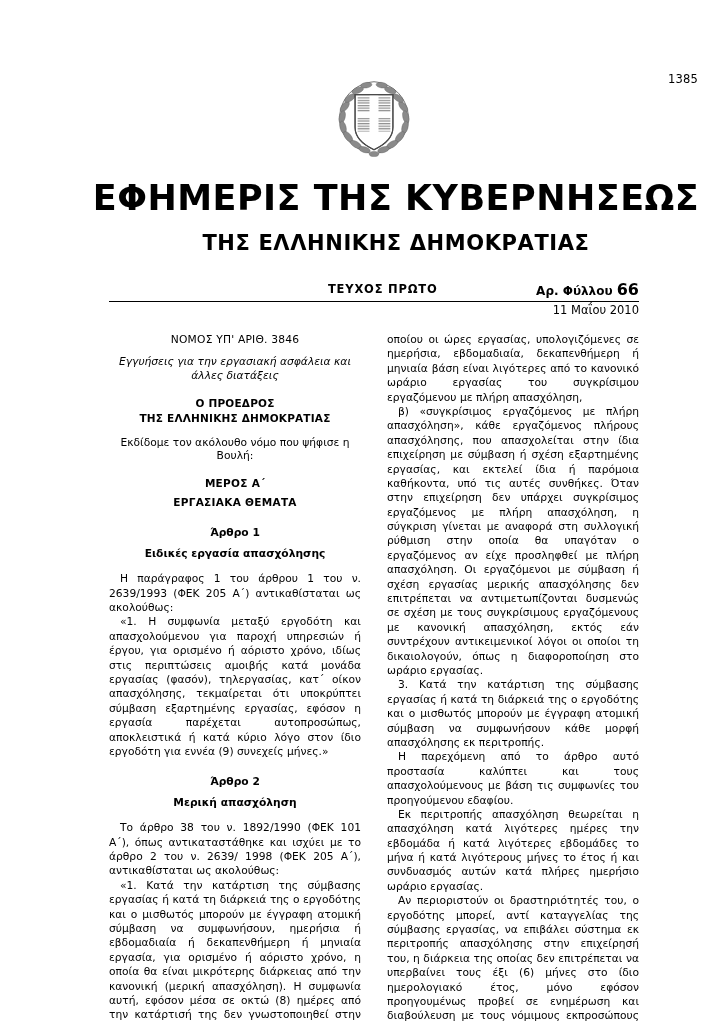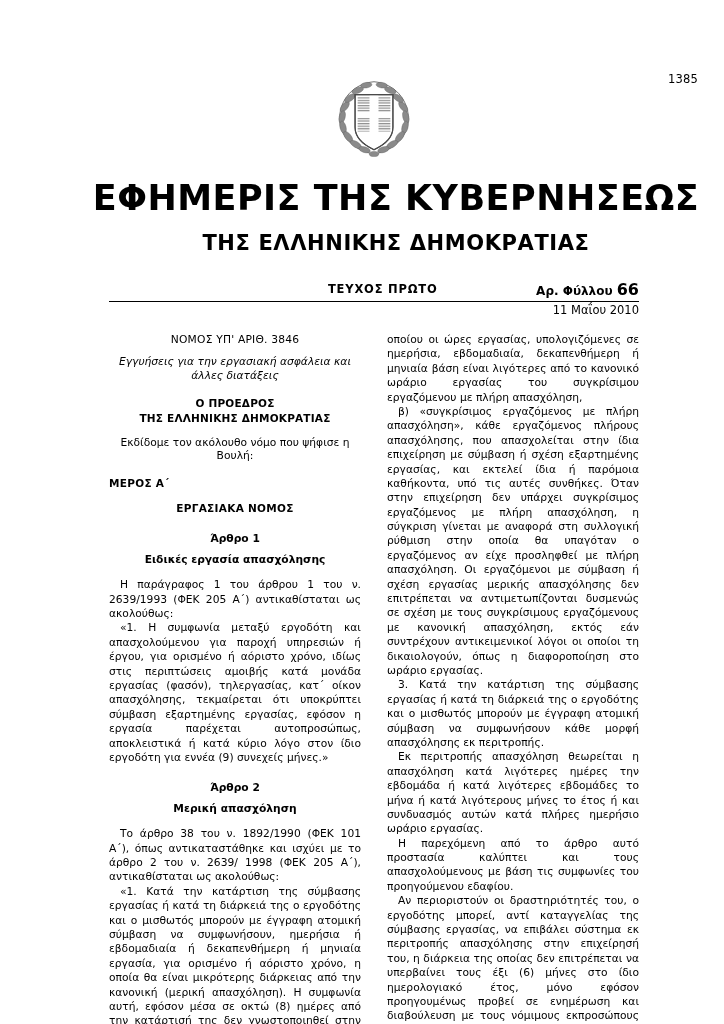--- a/index.html
+++ b/index.html
@@ -147,25 +147,25 @@
     line-height: 1.38;
     letter-spacing: 0.2px;
     margin-bottom: 11px;
   }
   .issue-line {
     text-align: center;
     font-size: 10.7px;
     margin-bottom: 15px;
   }
   .part-head {
-    text-align: left;
+    text-align: center;
     font-size: 10.5px;
     font-weight: bold;
     letter-spacing: 0.3px;
-    margin-bottom: 13px;
+    margin-bottom: 7px;
   }
   .part-sub {
     text-align: center;
     font-size: 10.5px;
     font-weight: bold;
     letter-spacing: 0.3px;
     margin-bottom: 18px;
   }
   .article-head {
     text-align: center;
@@ -274,21 +274,21 @@
       <div class="law-title">Εγγυήσεις για την εργασιακή ασφάλεια και άλλες διατάξεις</div>
 
       <div class="president">
         <div>Ο ΠΡΟΕΔΡΟΣ</div>
         <div>ΤΗΣ ΕΛΛΗΝΙΚΗΣ ΔΗΜΟΚΡΑΤΙΑΣ</div>
       </div>
 
       <div class="issue-line">Εκδίδομε τον ακόλουθο νόμο που ψήφισε η Βουλή:</div>
 
       <div class="part-head">ΜΕΡΟΣ Α΄</div>
-      <div class="part-sub">ΕΡΓΑΣΙΑΚΑ ΝΟΜΟΣ</div>
+      <div class="part-sub">ΕΡΓΑΣΙΑΚΑ ΘΕΜΑΤΑ</div>
 
       <div class="article-head">Άρθρο 1</div>
       <div class="article-sub">Ειδικές εργασία απασχόλησης</div>
 
       <p class="body">Η παράγραφος 1 του άρθρου 1 του ν. 2639/1993 (ΦΕΚ 205 Α΄) αντικαθίσταται ως ακολούθως:</p>
       <p class="body">«1. Η συμφωνία μεταξύ εργοδότη και απασχολούμενου για παροχή υπηρεσιών ή έργου, για ορισμένο ή αόριστο χρόνο, ιδίως στις περιπτώσεις αμοιβής κατά μονάδα εργασίας (φασόν), τηλεργασίας, κατ΄ οίκον απασχόλησης, τεκμαίρεται ότι υποκρύπτει σύμβαση εξαρτημένης εργασίας, εφόσον η εργασία παρέχεται αυτοπροσώπως, αποκλειστικά ή κατά κύριο λόγο στον ίδιο εργοδότη για εννέα (9) συνεχείς μήνες.»</p>
 
       <div class="gap-md"></div>
 
       <div class="article-head">Άρθρο 2</div>
@@ -296,20 +296,20 @@
 
       <p class="body">Το άρθρο 38 του ν. 1892/1990 (ΦΕΚ 101 Α΄), όπως αντικαταστάθηκε και ισχύει με το άρθρο 2 του ν. 2639/ 1998 (ΦΕΚ 205 Α΄), αντικαθίσταται ως ακολούθως:</p>
       <p class="body">«1. Κατά την κατάρτιση της σύμβασης εργασίας ή κατά τη διάρκειά της ο εργοδότης και ο μισθωτός μπορούν με έγγραφη ατομική σύμβαση να συμφωνήσουν, ημερήσια ή εβδομαδιαία ή δεκαπενθήμερη ή μηνιαία εργασία, για ορισμένο ή αόριστο χρόνο, η οποία θα είναι μικρότερης διάρκειας από την κανονική (μερική απασχόληση). Η συμφωνία αυτή, εφόσον μέσα σε οκτώ (8) ημέρες από την κατάρτισή της δεν γνωστοποιηθεί στην οικεία Επιθεώρηση Εργασίας, τεκμαίρεται ότι καλύπτει σχέση εργασίας με πλήρη απασχόληση.</p>
 
     </div>
 
     <div class="col">
       <p class="body noindent">οποίου οι ώρες εργασίας, υπολογιζόμενες σε ημερήσια, εβδομαδιαία, δεκαπενθήμερη ή μηνιαία βάση είναι λιγότερες από το κανονικό ωράριο εργασίας του συγκρίσιμου εργαζόμενου με πλήρη απασχόληση,</p>
       <p class="body">β) «συγκρίσιμος εργαζόμενος με πλήρη απασχόληση», κάθε εργαζόμενος πλήρους απασχόλησης, που απασχολείται στην ίδια επιχείρηση με σύμβαση ή σχέση εξαρτημένης εργασίας, και εκτελεί ίδια ή παρόμοια καθήκοντα, υπό τις αυτές συνθήκες. Όταν στην επιχείρηση δεν υπάρχει συγκρίσιμος εργαζόμενος με πλήρη απασχόληση, η σύγκριση γίνεται με αναφορά στη συλλογική ρύθμιση στην οποία θα υπαγόταν ο εργαζόμενος αν είχε προσληφθεί με πλήρη απασχόληση. Οι εργαζόμενοι με σύμβαση ή σχέση εργασίας μερικής απασχόλησης δεν επιτρέπεται να αντιμετωπίζονται δυσμενώς σε σχέση με τους συγκρίσιμους εργαζόμενους με κανονική απασχόληση, εκτός εάν συντρέχουν αντικειμενικοί λόγοι οι οποίοι τη δικαιολογούν, όπως η διαφοροποίηση στο ωράριο εργασίας.</p>
       <p class="body">3. Κατά την κατάρτιση της σύμβασης εργασίας ή κατά τη διάρκειά της ο εργοδότης και ο μισθωτός μπορούν με έγγραφη ατομική σύμβαση να συμφωνήσουν κάθε μορφή απασχόλησης εκ περιτροπής.</p>
+      <p class="body">Η παρεχόμενη από το άρθρο αυτό προστασία καλύπτει και τους απασχολούμενους με βάση τις συμφωνίες του προηγούμενου εδαφίου.</p>
       <p class="body">Εκ περιτροπής απασχόληση θεωρείται η απασχόληση κατά λιγότερες ημέρες την εβδομάδα ή κατά λιγότερες εβδομάδες το μήνα ή κατά λιγότερους μήνες το έτος ή και συνδυασμός αυτών κατά πλήρες ημερήσιο ωράριο εργασίας.</p>
-      <p class="body">Η παρεχόμενη από το άρθρο αυτό προστασία καλύπτει και τους απασχολούμενους με βάση τις συμφωνίες του προηγούμενου εδαφίου.</p>
       <p class="body">Αν περιοριστούν οι δραστηριότητές του, ο εργοδότης μπορεί, αντί καταγγελίας της σύμβασης εργασίας, να επιβάλει σύστημα εκ περιτροπής απασχόλησης στην επιχείρησή του, η διάρκεια της οποίας δεν επιτρέπεται να υπερβαίνει τους έξι (6) μήνες στο ίδιο ημερολογιακό έτος, μόνο εφόσον προηγουμένως προβεί σε ενημέρωση και διαβούλευση με τους νόμιμους εκπροσώπους των εργαζομένων, σύμφωνα με τις διατάξεις του π.δ. 240/2006 (ΦΕΚ 252 Α΄) και του ν. 1767/1988 (ΦΕΚ 63 Α΄).</p>
 
     </div>
 
   </div>
 </div>
 
 </body></html>

